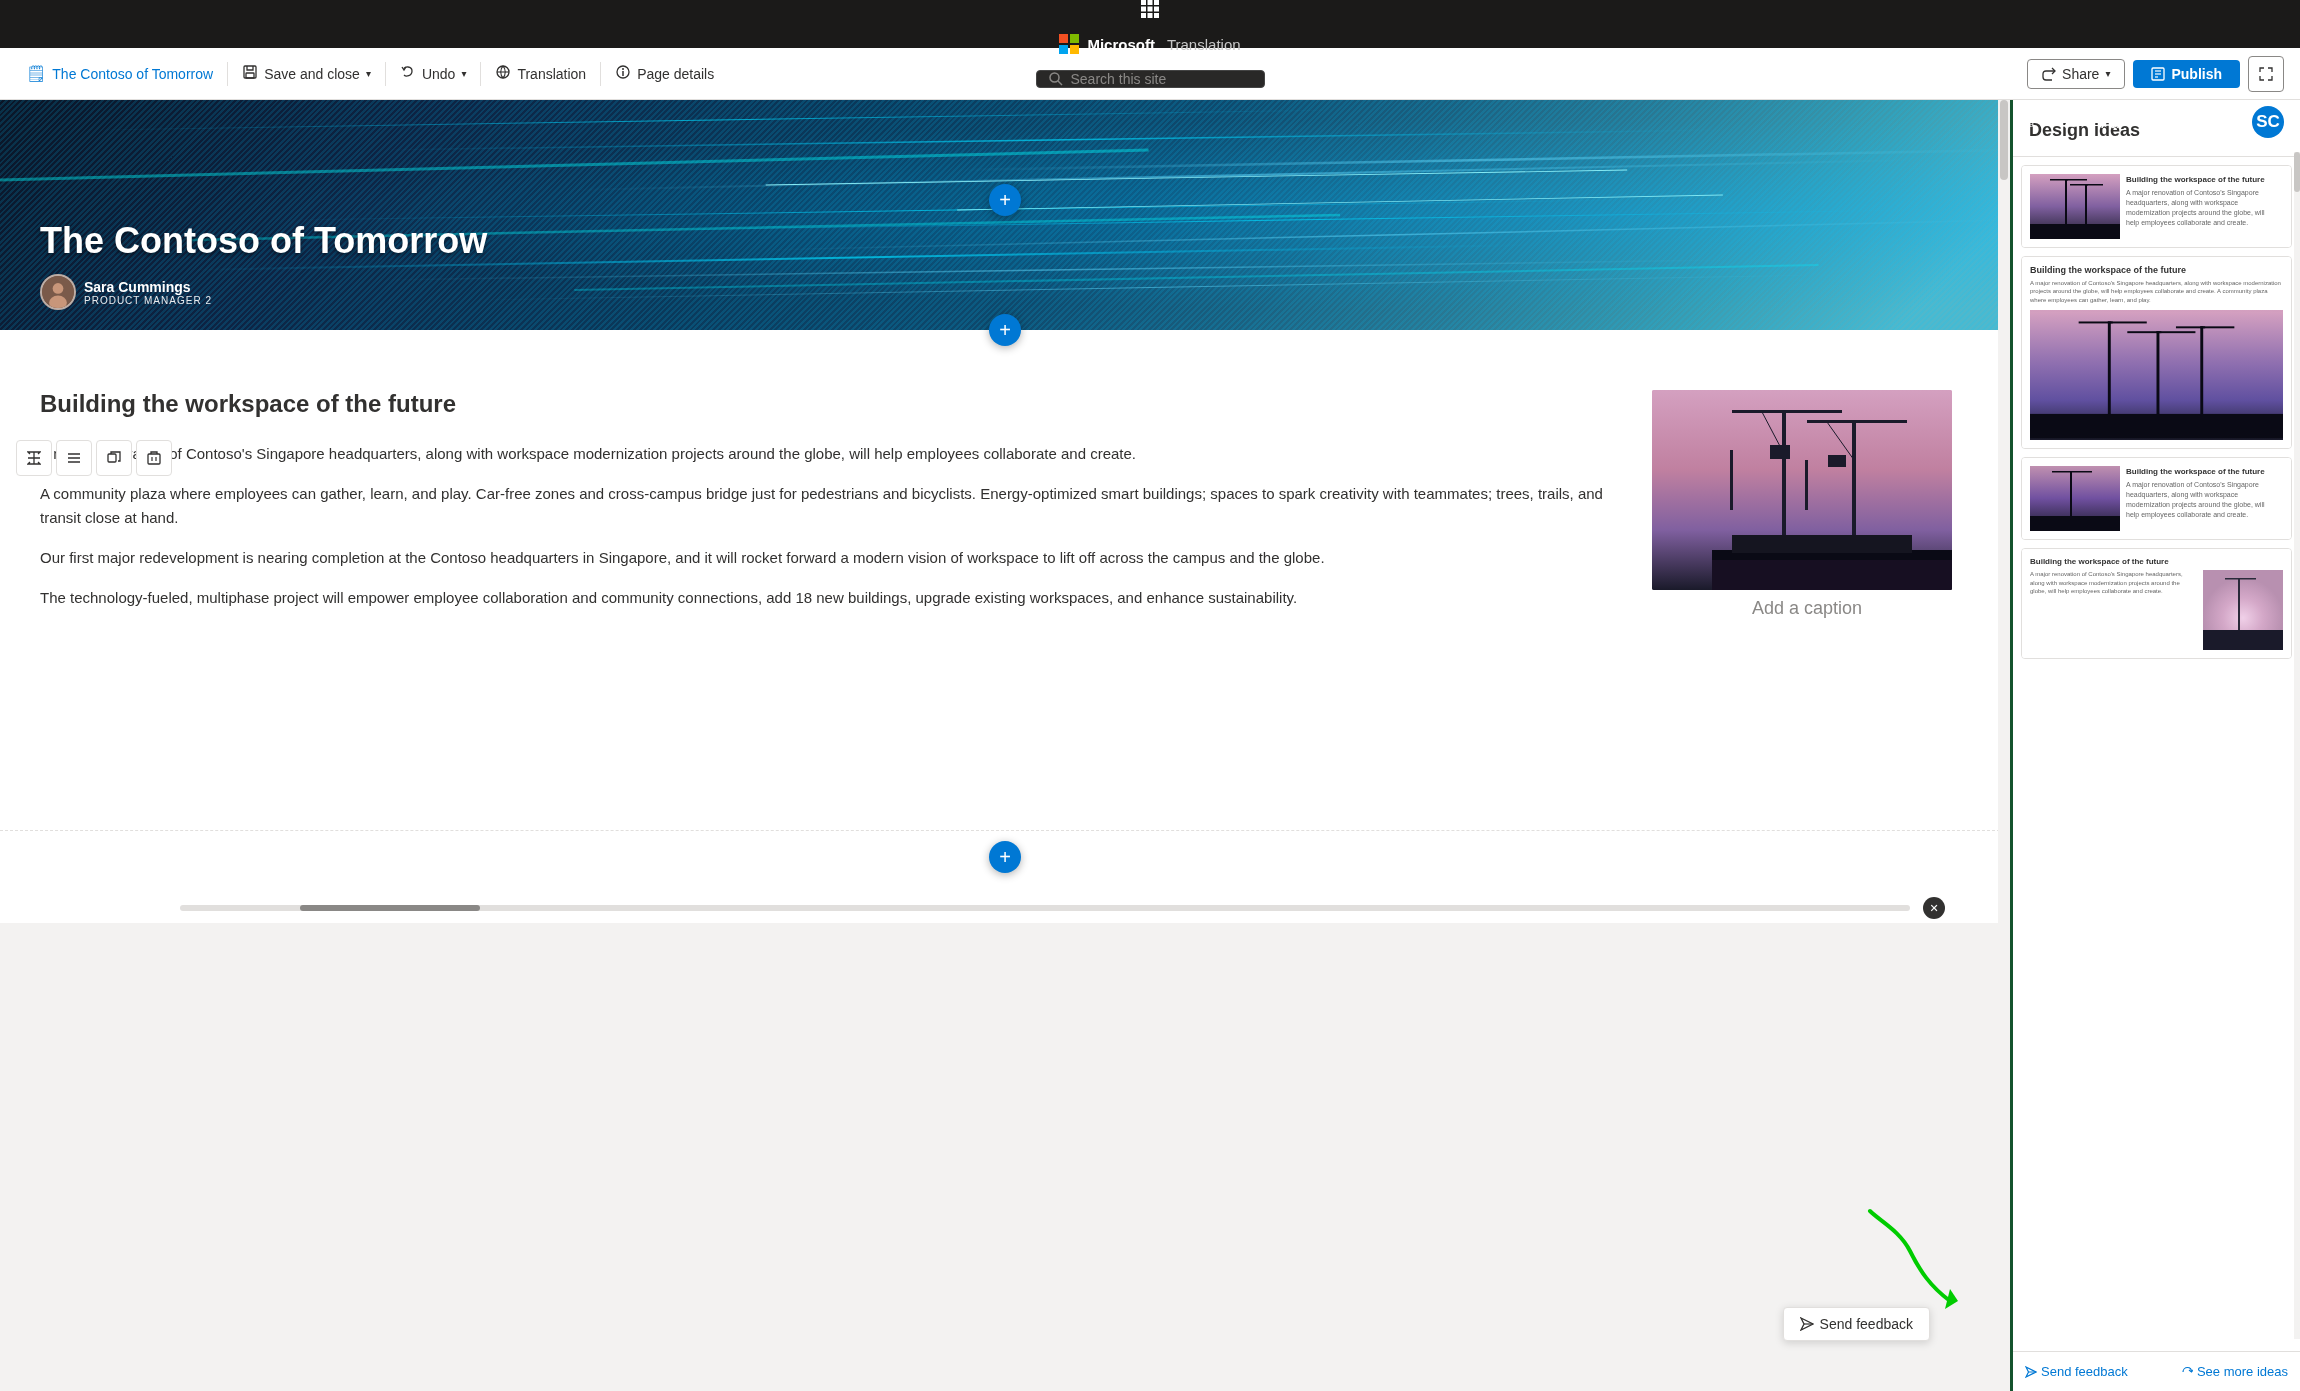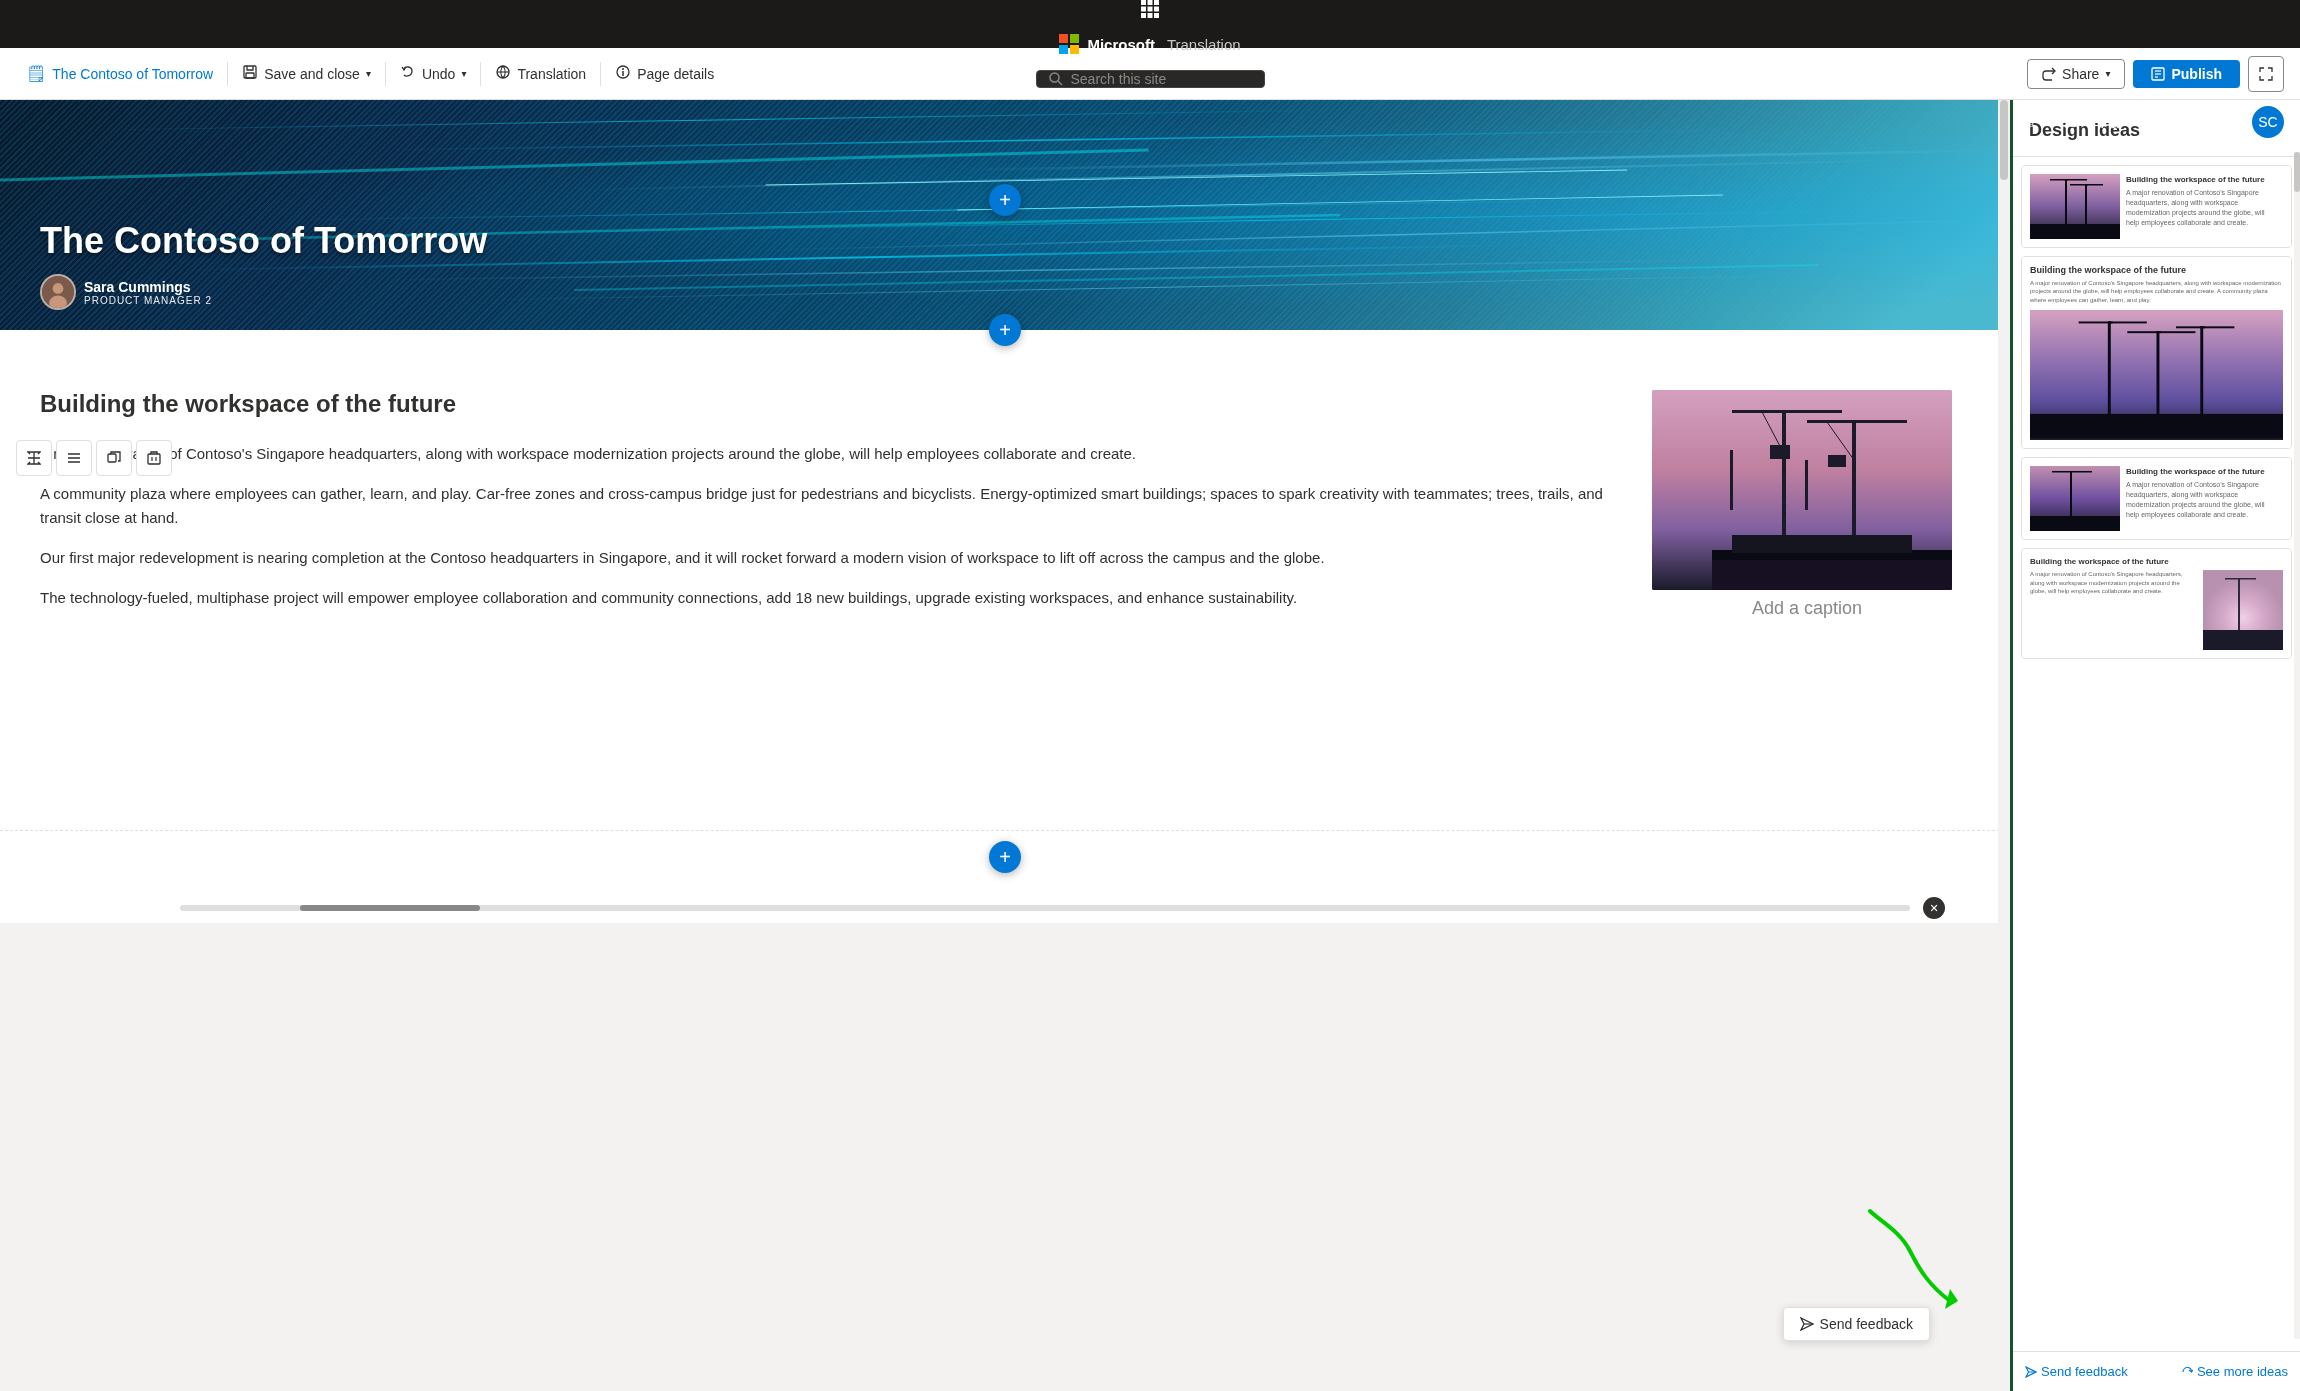--- a/index.html
+++ b/index.html
@@ -84,22 +84,22 @@
     }
     .nav-avatar {
       width: 32px;
       height: 32px;
       border-radius: 50%;
       background: #0078d4;
       color: white;
       display: flex;
       align-items: center;
       justify-content: center;
-      font-size: 14px;
-      font-weight: 400;
+      font-size: 17px;
+      font-weight: 700;
       cursor: pointer;
     }
 
     
     .toolbar {
       background: white;
       height: 52px;
       display: flex;
       align-items: center;
       padding: 0 16px;

